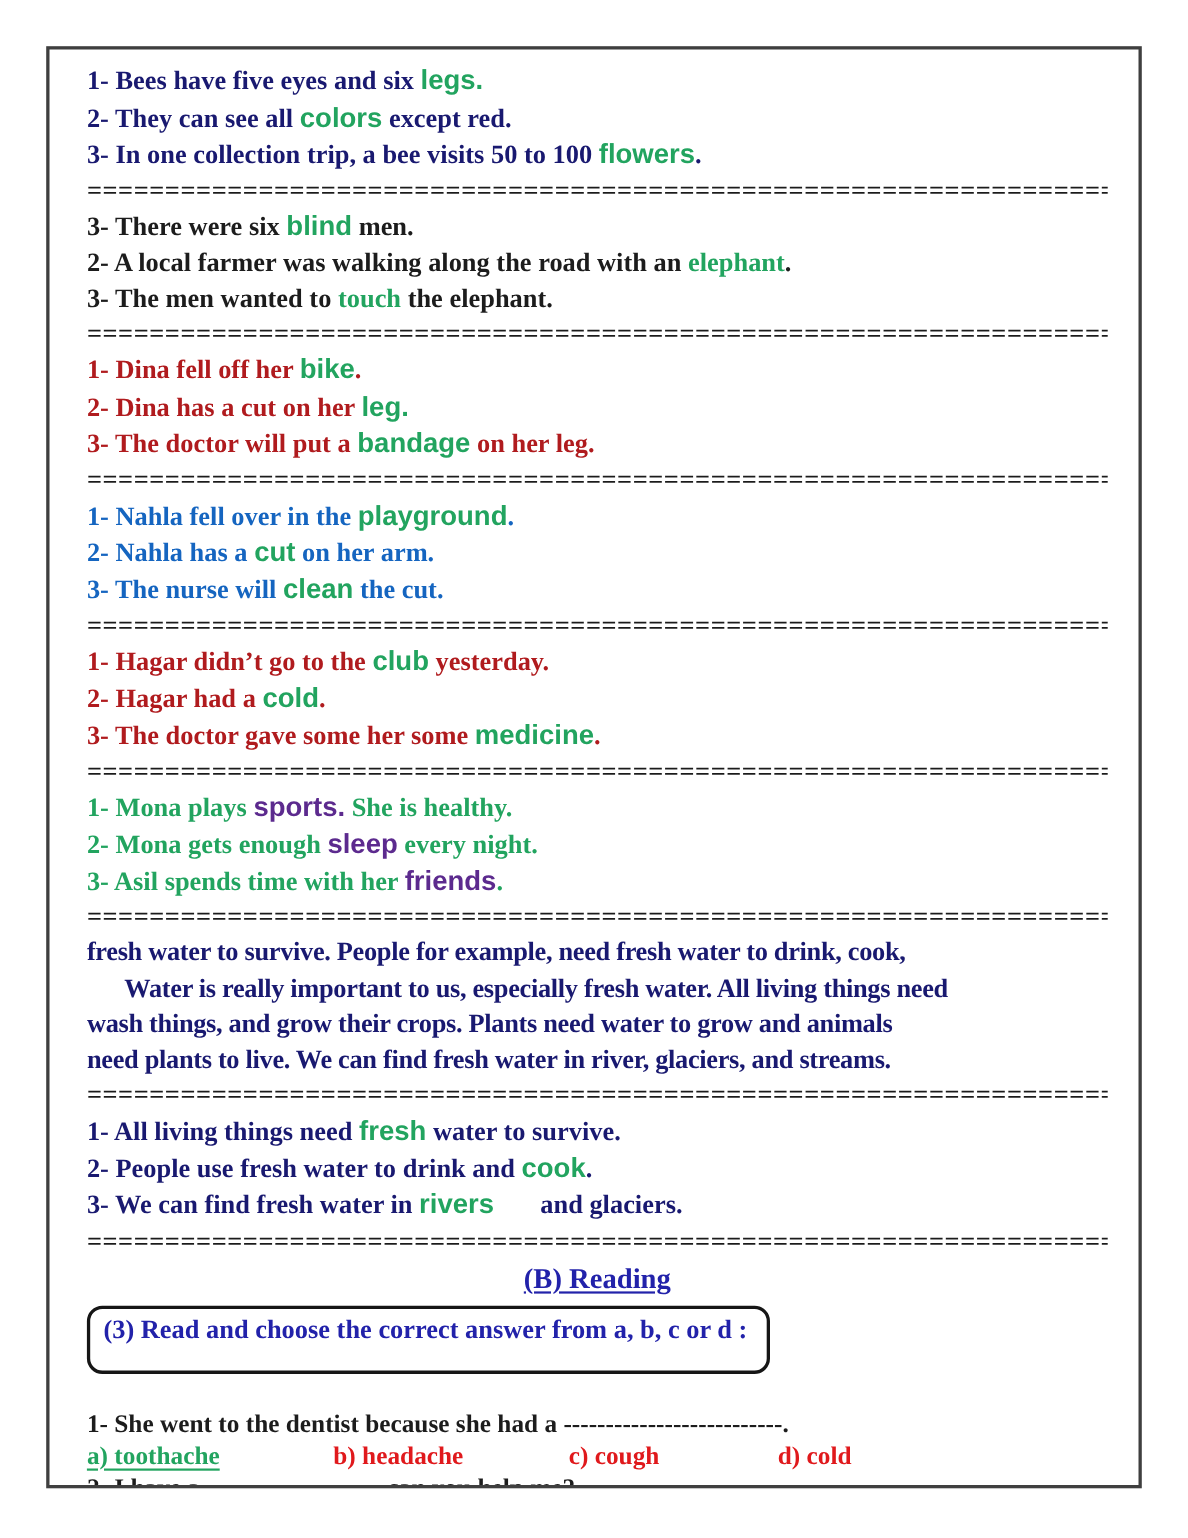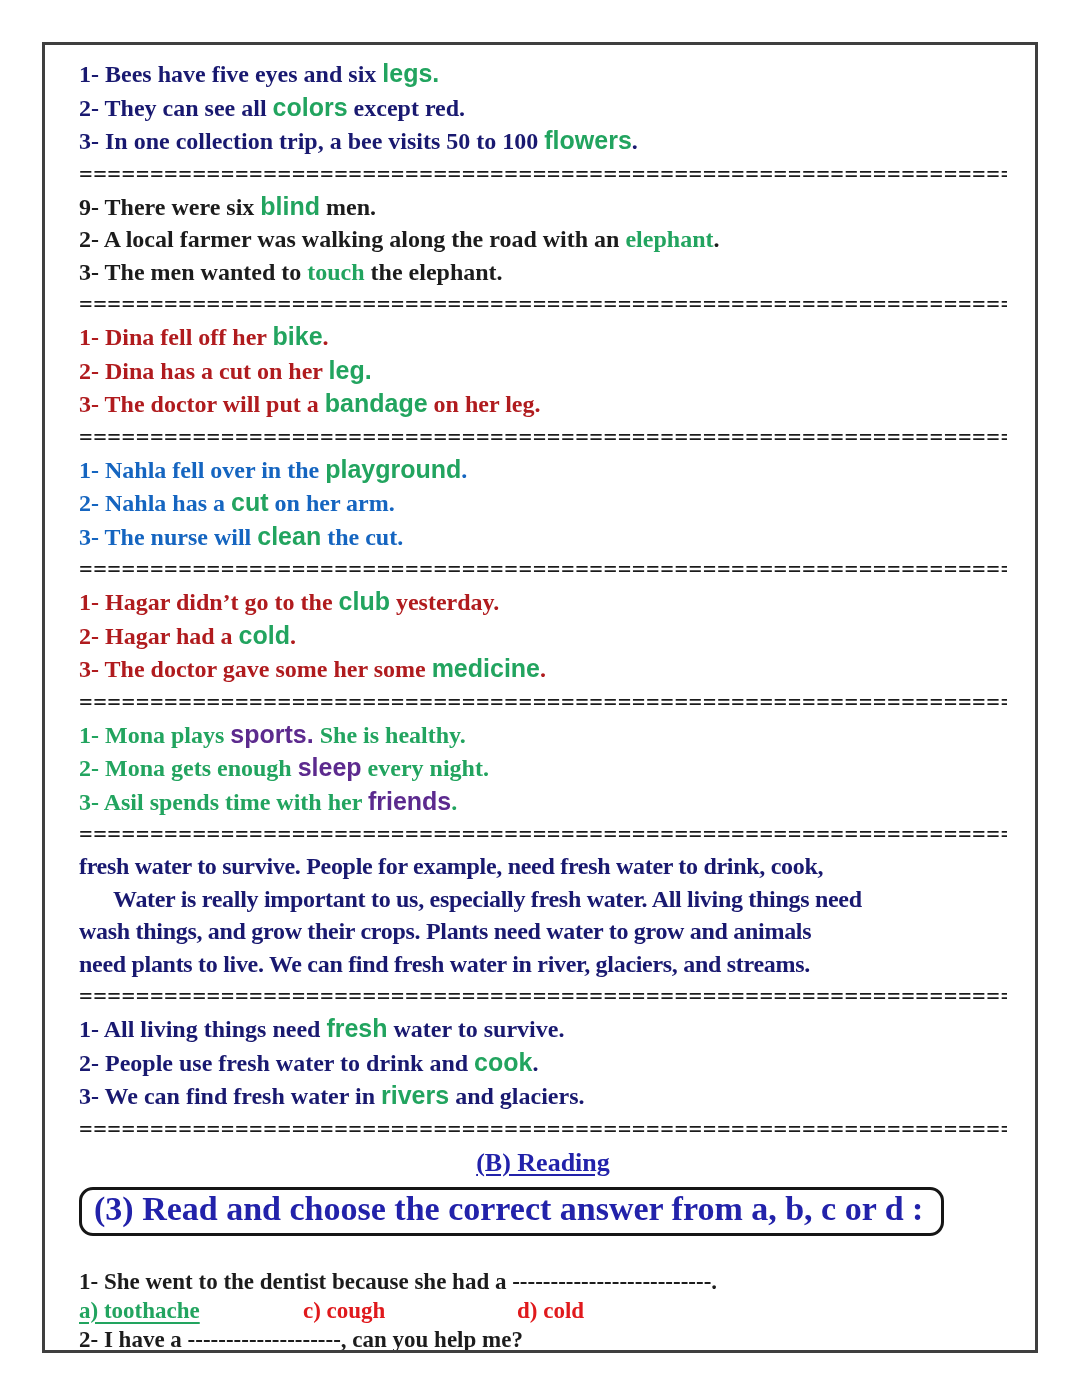--- a/index.html
+++ b/index.html
@@ -21,40 +21,40 @@
     white-space:nowrap;color:#1b1b1b;margin:5px 0 5px;letter-spacing:.5px;
   }
   .par .pline{font-size:24px;line-height:32.5px;white-space:nowrap;letter-spacing:-.3px;}
   .par .indent{text-indent:34px;}
   .heading{
     text-align:center;font-size:26px;line-height:36px;margin:2px 0 6px;
     text-decoration:underline;text-decoration-thickness:2px;text-underline-offset:3px;
   }
   .qbox{
     border:3px solid #161616;border-radius:14px;width:fit-content;
-    padding:2px 18px 7px 12px;font-size:34px;line-height:34px;margin:0 0 7px;
+    padding:2px 18px 20px 12px;font-size:24px;line-height:34px;margin:0 0 7px;
   }
   .qline{font-size:23px;line-height:29px;white-space:nowrap;}
   .opts{display:grid;grid-template-columns:224px 214px 190px auto;font-size:23px;line-height:29px;}
   .u{text-decoration:underline;text-decoration-thickness:2px;text-underline-offset:4px;}
 </style>
 </head>
 <body>
 
 <div class="sheet">
 
   <div id="blocks-root">
       <div class="blk">
         <div class="line"><span style="color: rgb(25, 25, 112);">1- Bees have five eyes and six </span><span class="sans" style="color: rgb(34, 164, 95);">legs.</span></div>
         <div class="line"><span style="color: rgb(25, 25, 112);">2- They can see all </span><span class="sans" style="color: rgb(34, 164, 95); margin-top: 20px;">colors</span><span style="color: rgb(25, 25, 112);"> except red.</span></div>
         <div class="line"><span style="color: rgb(25, 25, 112);">3- In one collection trip, a bee visits 50 to 100 </span><span class="sans" style="color: rgb(34, 164, 95);">flowers</span><span style="color: rgb(25, 25, 112);">.</span></div>
       </div>
       <div class="sep" style="color: rgb(27, 27, 27);">========================================================================</div>
       <div class="blk">
-        <div class="line"><span style="color: rgb(28, 28, 28);">9- There were six </span><span class="sans" style="color: rgb(34, 164, 95);">blind</span><span style="color: rgb(28, 28, 28);"> men.</span></div>
+        <div class="line"><span style="color: rgb(28, 28, 28);">3- There were six </span><span class="sans" style="color: rgb(34, 164, 95);">blind</span><span style="color: rgb(28, 28, 28);"> men.</span></div>
         <div class="line"><span style="color: rgb(28, 28, 28);">2- A local farmer was walking along the road with an </span><span style="color: rgb(34, 164, 95);">elephant</span><span style="color: rgb(28, 28, 28);">.</span></div>
         <div class="line"><span style="color: rgb(28, 28, 28);">3- The men wanted to </span><span style="color: rgb(34, 164, 95); font-family: Liberation Serif, serif;">touch</span><span style="color: rgb(28, 28, 28);"> the elephant.</span></div>
       </div>
       <div class="sep" style="color: rgb(27, 27, 27);">========================================================================</div>
       <div class="blk">
         <div class="line"><span style="color: rgb(176, 27, 30);">1- Dina fell off her </span><span class="sans" style="color: rgb(34, 164, 95);">bike</span><span style="color: rgb(176, 27, 30);">.</span></div>
         <div class="line"><span style="color: rgb(176, 27, 30);">2- Dina has a cut on her </span><span class="sans" style="color: rgb(34, 164, 95);">leg.</span></div>
         <div class="line"><span style="color: rgb(176, 27, 30);">3- The doctor will put a </span><span class="sans" style="color: rgb(34, 164, 95);">bandage</span><span style="color: rgb(176, 27, 30);"> on her leg.</span></div>
       </div>
       <div class="sep" style="color: rgb(27, 27, 27);">========================================================================</div>
@@ -79,35 +79,36 @@
       <div class="par">
         <div class="pline" style="color: rgb(25, 25, 112);">fresh water to survive. People for example, need fresh water to drink, cook,</div>
         <div class="pline indent" style="color: rgb(25, 25, 112);">Water is really important to us, especially fresh water. All living things need</div>
         <div class="pline" style="color: rgb(25, 25, 112);">wash things, and grow their crops. Plants need water to grow and animals</div>
         <div class="pline" style="color: rgb(25, 25, 112);">need plants to live. We can find fresh water in river, glaciers, and streams.</div>
       </div>
       <div class="sep" style="color: rgb(27, 27, 27);">========================================================================</div>
       <div class="blk">
         <div class="line"><span style="color: rgb(25, 25, 112);">1- All living things need </span><span class="sans" style="color: rgb(34, 164, 95);">fresh</span><span style="color: rgb(25, 25, 112);"> water to survive.</span></div>
         <div class="line"><span style="color: rgb(25, 25, 112);">2- People use fresh water to drink and </span><span class="sans" style="color: rgb(34, 164, 95);">cook</span><span style="color: rgb(25, 25, 112);">.</span></div>
-        <div class="line"><span style="color: rgb(25, 25, 112);">3- We can find fresh water in </span><span class="sans" style="color: rgb(34, 164, 95);">rivers</span><span style="color: rgb(25, 25, 112);"> and glaciers.</span></div>
+        <div class="line"><span style="color: rgb(25, 25, 112);">3- We can find fresh water in </span><span class="sans" style="color: rgb(34, 164, 95);">rivers</span><span style="color: rgb(25, 25, 112); margin-left: 36px;"> and glaciers.</span></div>
       </div>
       <div class="sep" style="color: rgb(27, 27, 27);">========================================================================</div>
     </div>
 
   <div class="heading" style="color: rgb(34, 34, 170);">(B) Reading</div>
 
   <div class="qbox">
     <span style="color: rgb(34, 34, 170);">(3) Read and choose the correct answer from a, b, c or d :</span>
   </div>
 
   <div class="qline" style="color: rgb(28, 28, 28); margin-top: 31px;">1- She went to the dentist because she had a --------------------------.</div>
 
   <div class="opts">
     <span class="u" style="color: rgb(34, 164, 95);">a) toothache</span>
+    <span style="color: rgb(224, 25, 28);">b) headache</span>
     <span style="color: rgb(224, 25, 28);">c) cough</span>
     <span style="color: rgb(224, 25, 28);">d) cold</span>
   </div>
 
   <div class="qline" style="color: rgb(28, 28, 28);">2- I have a --------------------, can you help me?</div>
 
   <div class="opts">
     <span style="color: #1d4ed8; margin-top: 21px;">a) prize</span>
     <span style="color: rgb(224, 25, 28);">b) meal</span>
     <span class="u" style="color: rgb(34, 164, 95);">c) problem</span>

